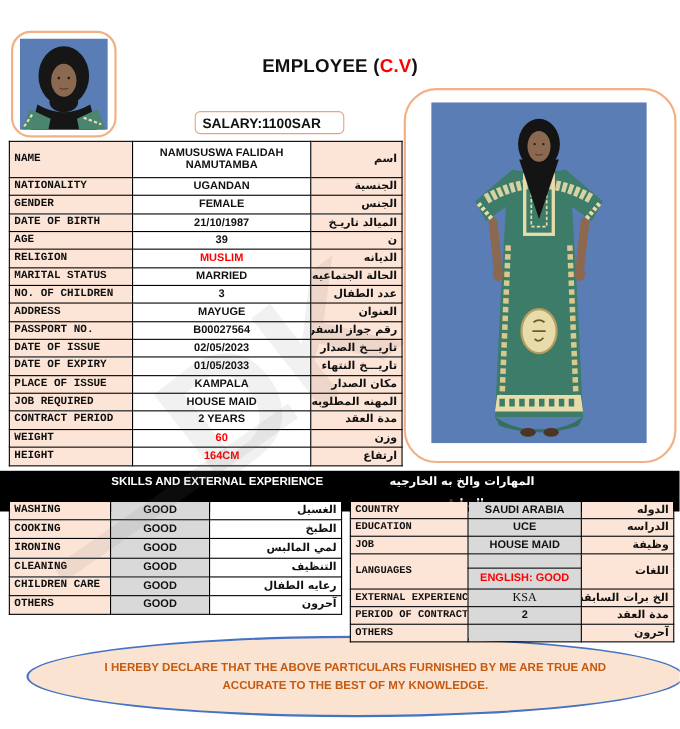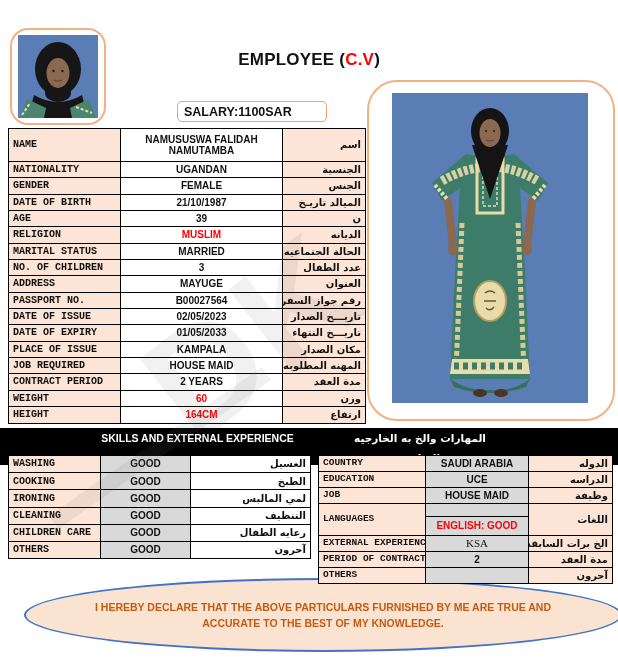--- a/index.html
+++ b/index.html
@@ -6,21 +6,21 @@
   .page{position:relative;width:618px;height:663px;background:#fff;overflow:hidden;
         font-family:"Liberation Sans",sans-serif;}
 
   
   .headshot-frame{position:absolute;left:10px;top:28px;width:92px;height:93px;
         border:2px solid #f2b185;border-radius:18px;background:#fff;}
   .headshot-frame svg{position:absolute;left:6px;top:5px;}
   .cv-title{position:absolute;left:150px;top:50px;width:230px;text-align:right;
         font-size:17px;font-weight:bold;color:#111;letter-spacing:.2px;}
   .cv-title .red{color:#ff0000;}
-  .salary-badge{position:absolute;left:177px;top:101px;width:150px;height:21px;
+  .salary-badge{position:absolute;left:177px;top:101px;width:136px;height:21px;
         border:1.5px solid #efa07c;border-radius:5px;font-size:12.5px;font-weight:bold;
         line-height:21px;padding-left:6px;box-sizing:border-box;color:#111;}
 
   
   table{border-collapse:collapse;table-layout:fixed;position:absolute;z-index:2;}
   td{border:1px solid #000;font-size:10px;font-weight:bold;padding:0 4px;
      overflow:hidden;line-height:1.15;color:#111;}
   td.lbl{background:#fce4d6;text-align:left;white-space:nowrap;font-family:Liberation Mono, monospace;}
   td.val{text-align:center;}
   td.white{background:#fff;}

